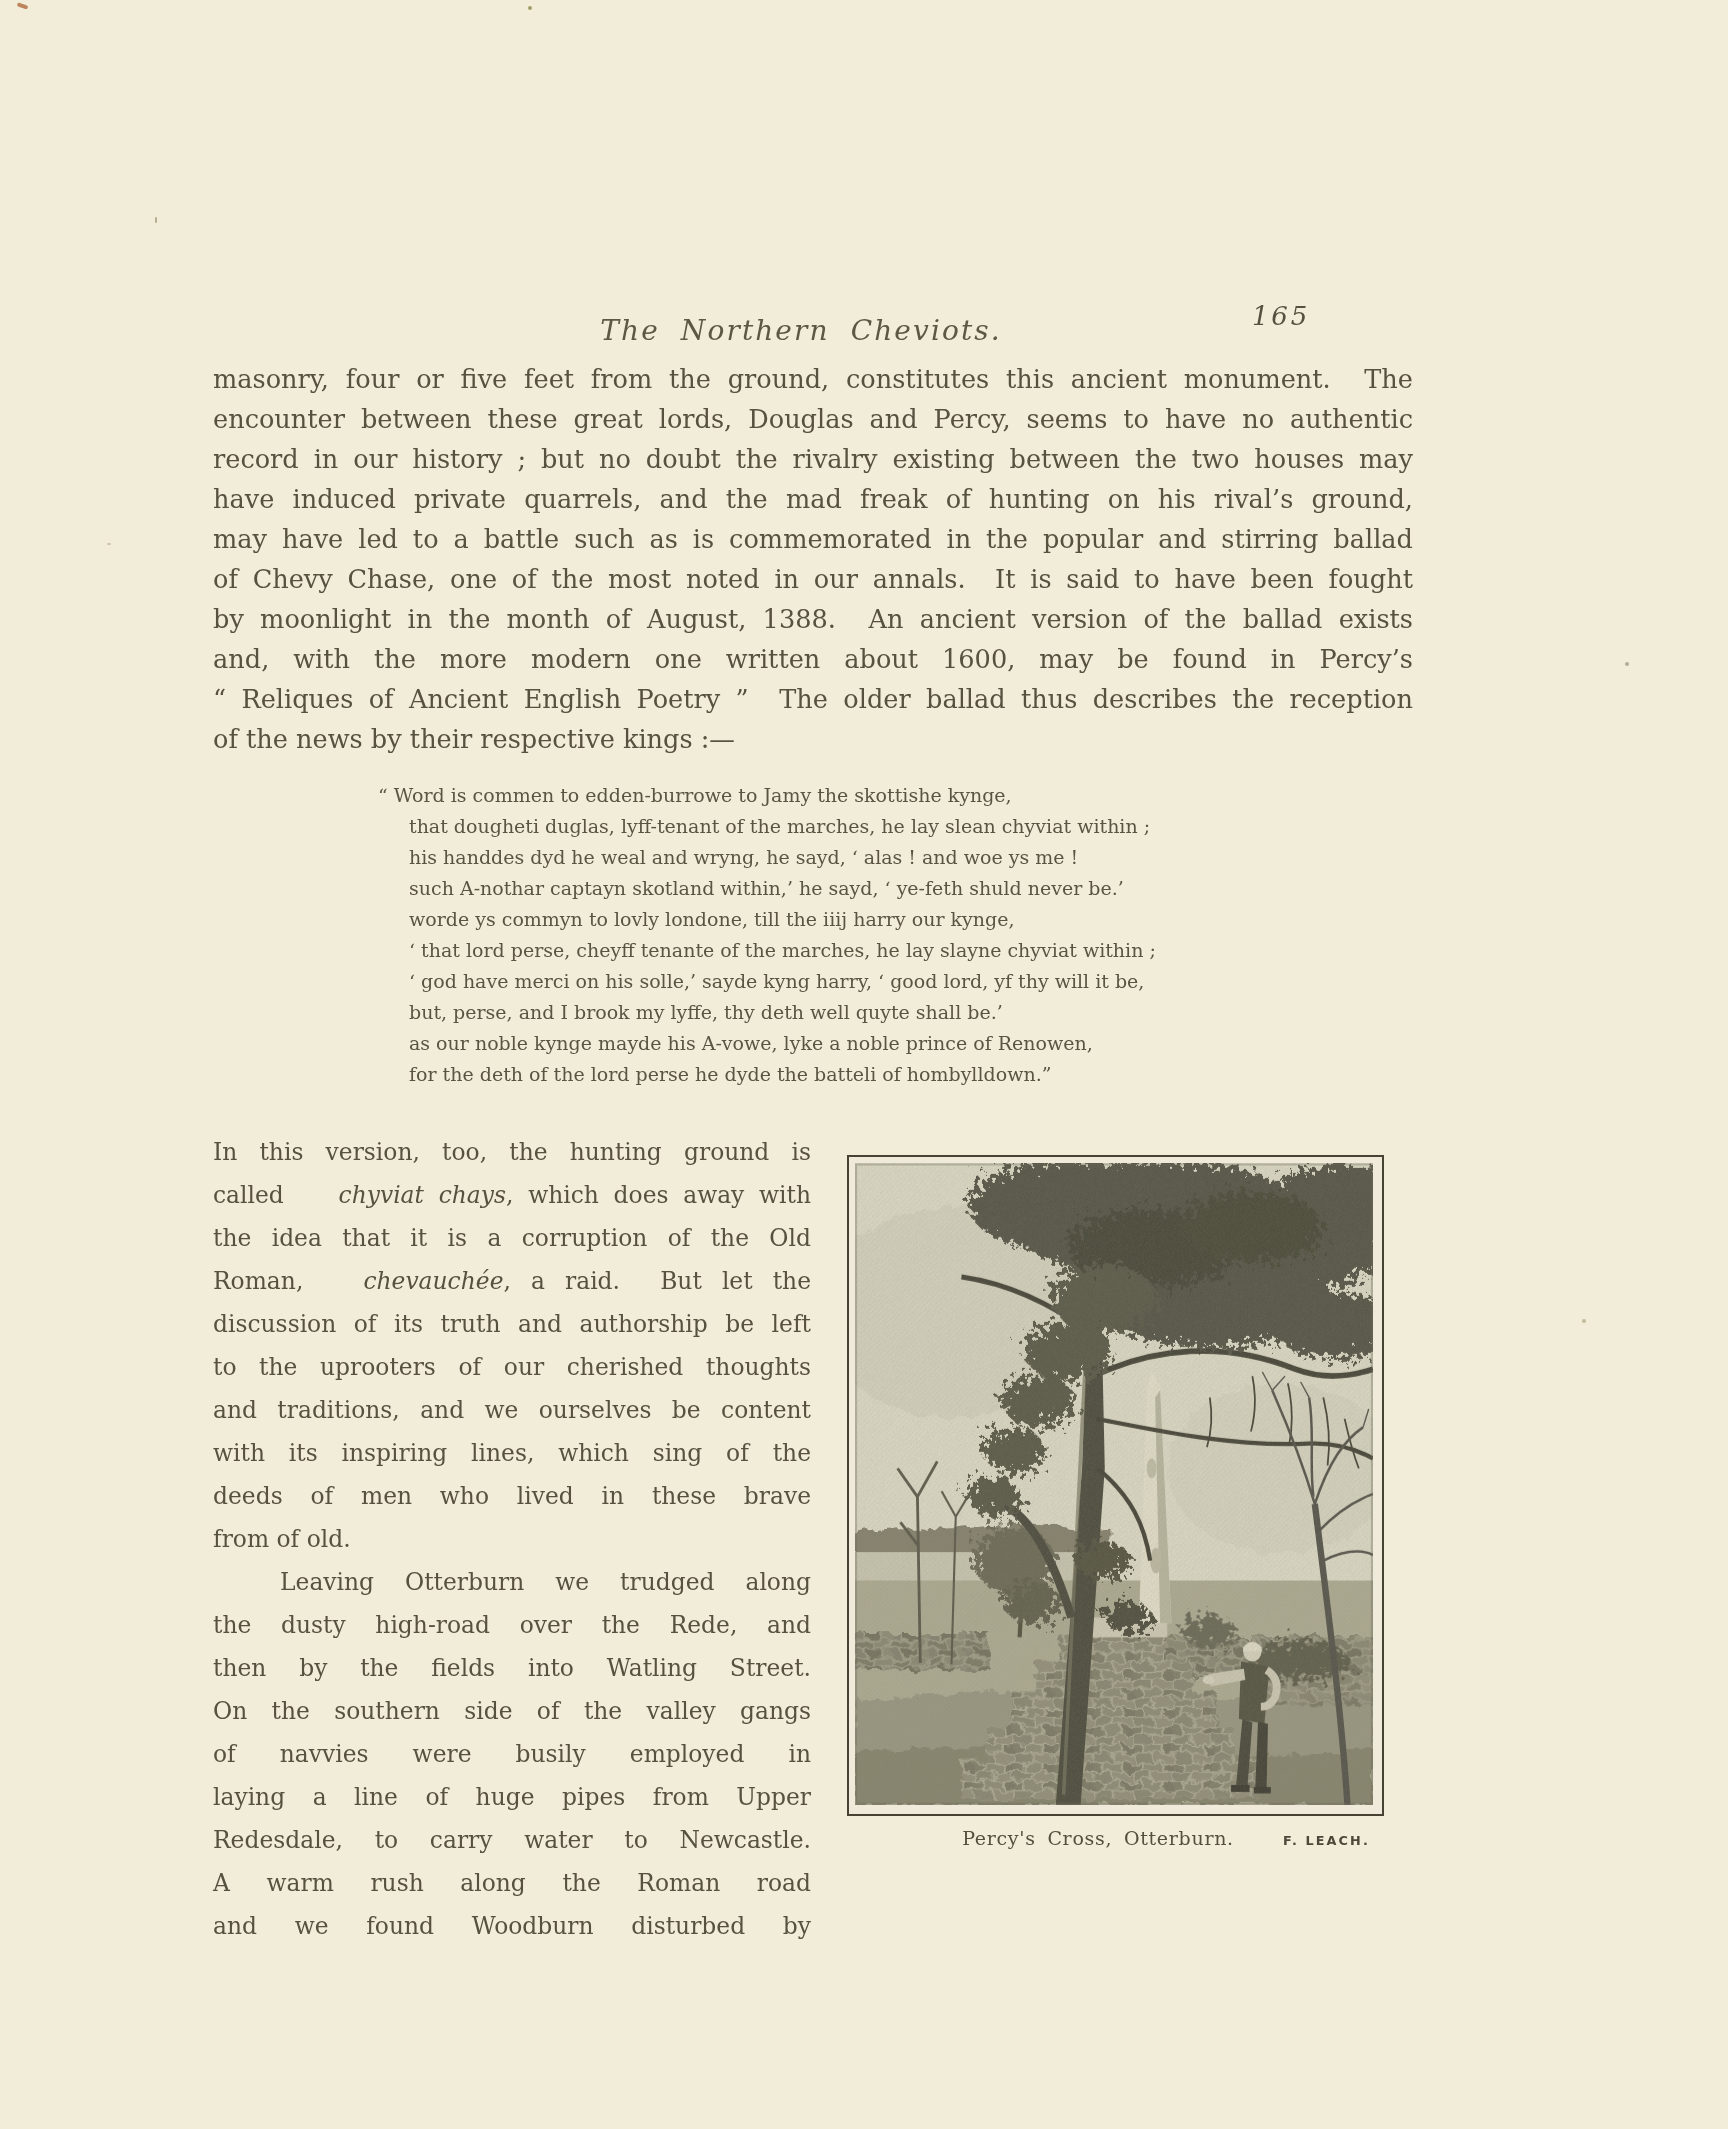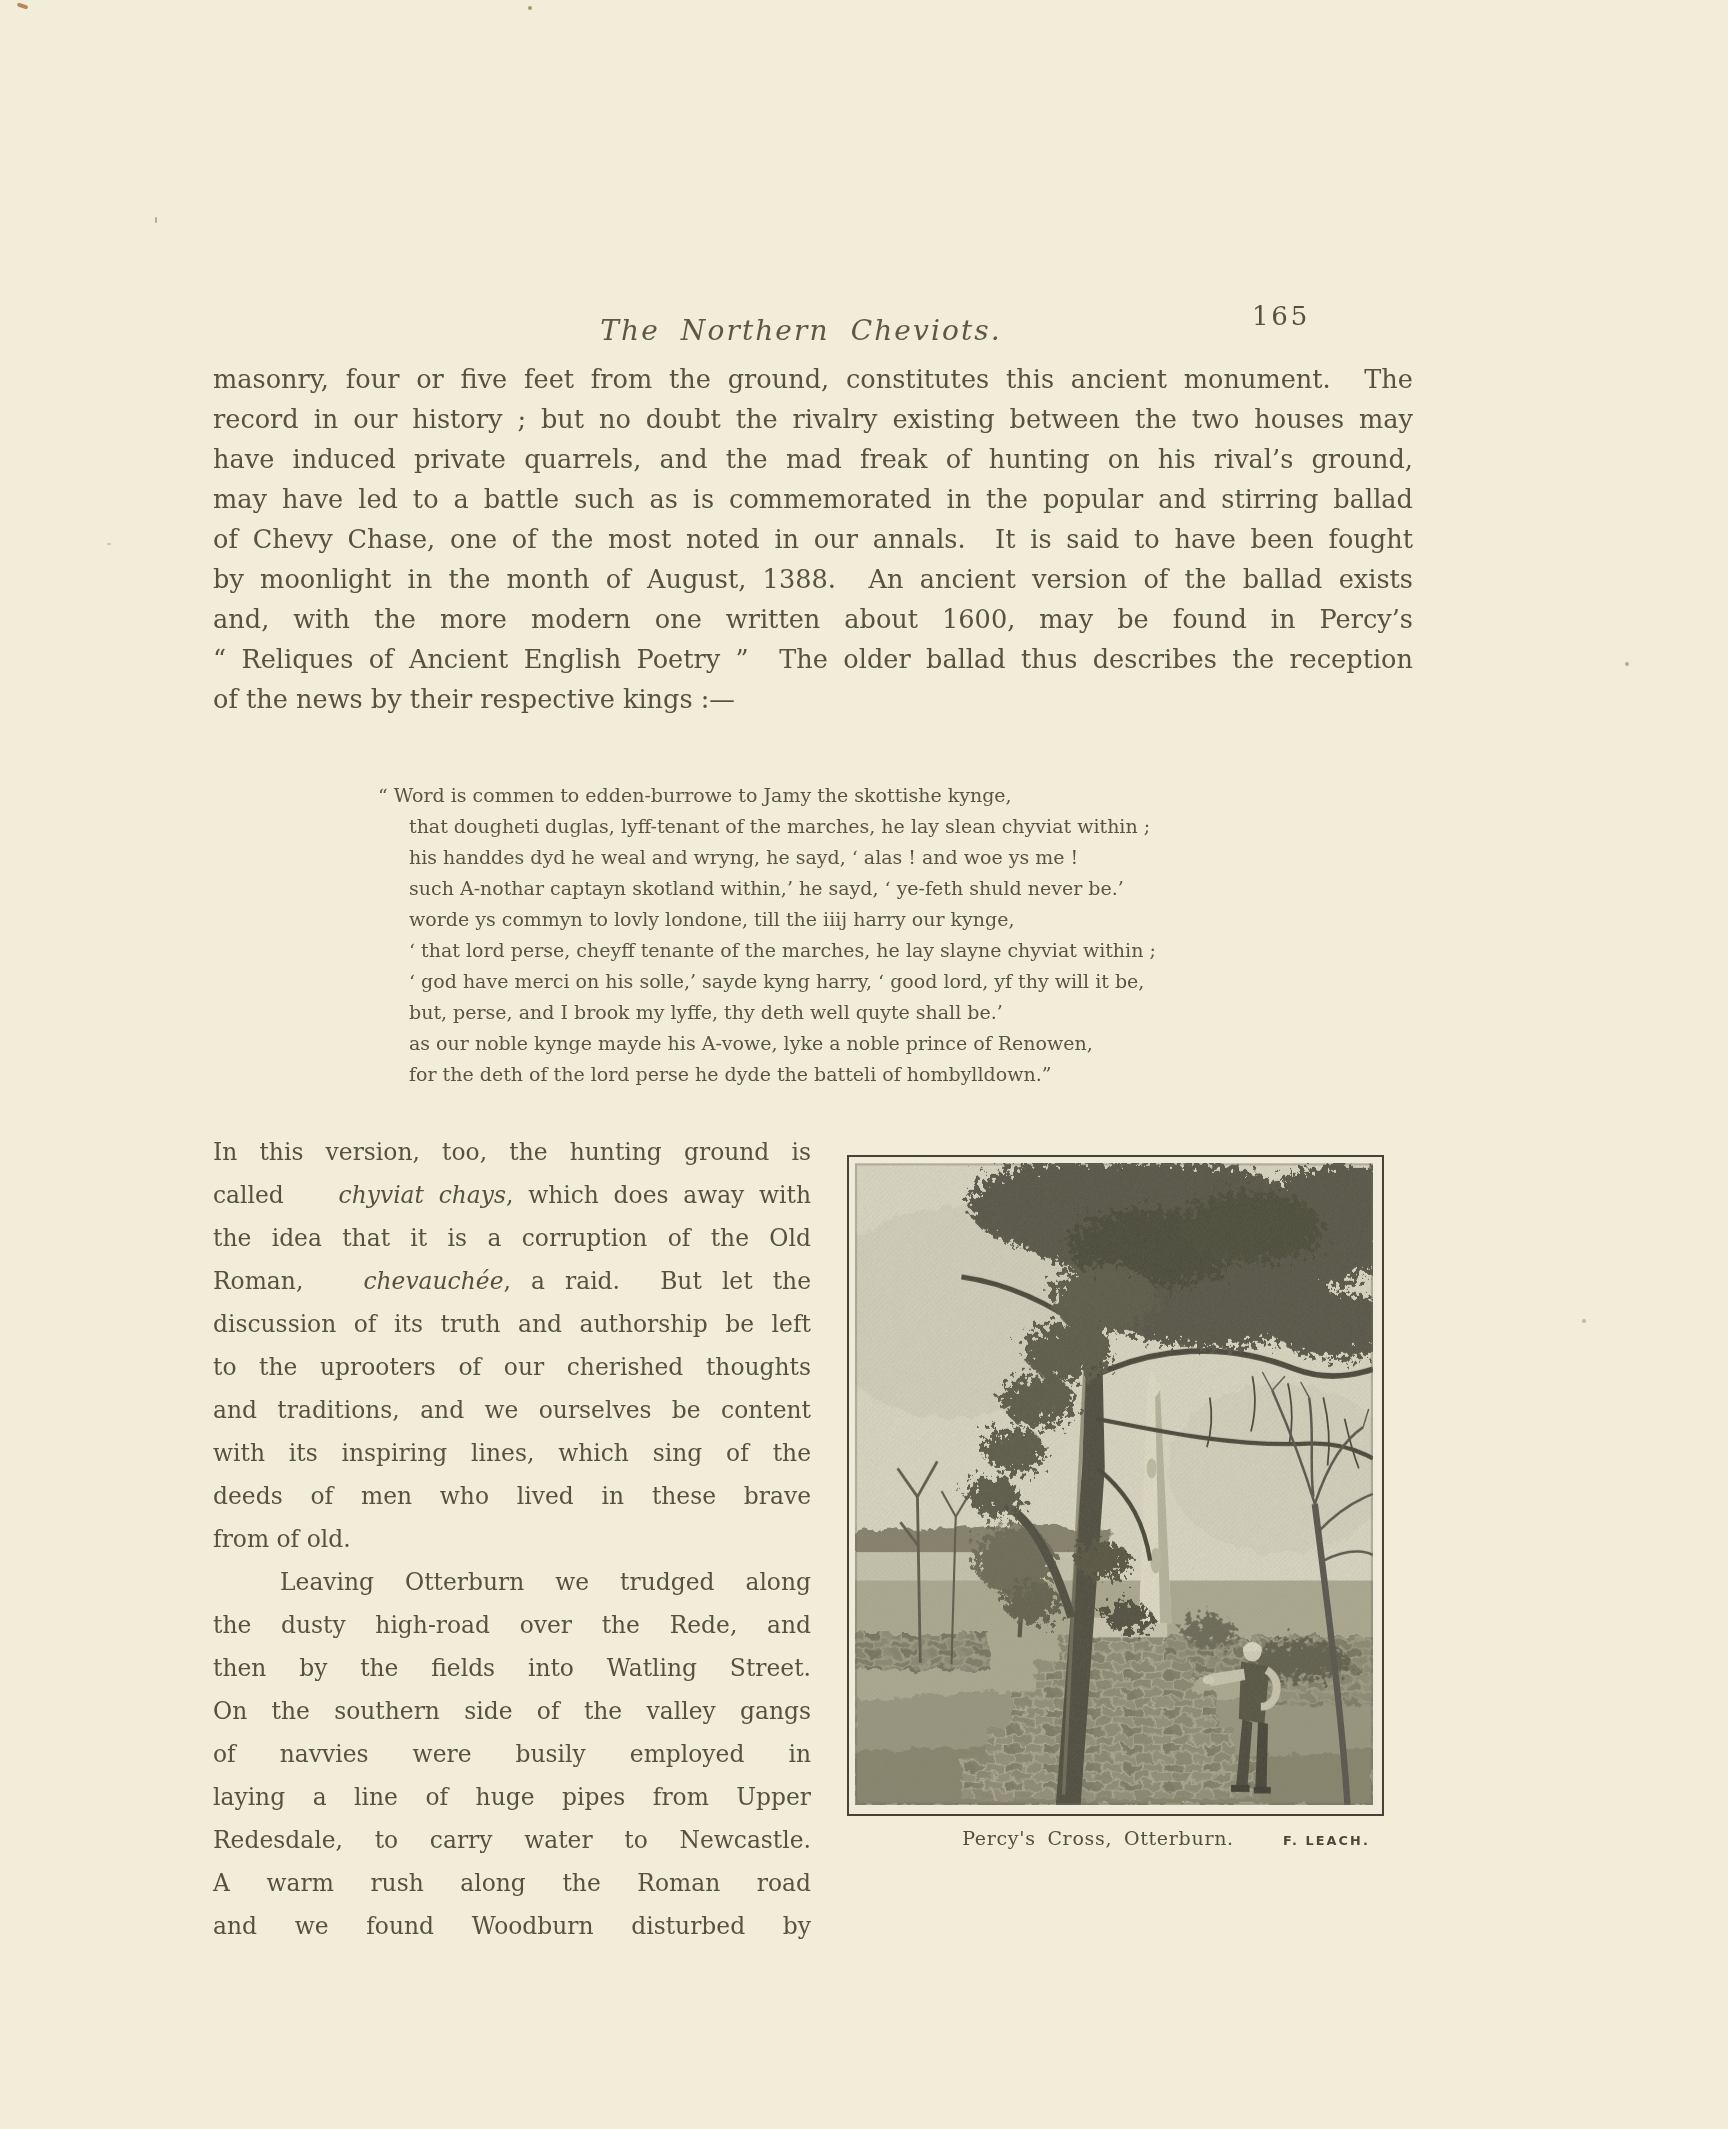--- a/index.html
+++ b/index.html
@@ -11,21 +11,21 @@
     font-family:"DejaVu Serif","Liberation Serif",serif;
   }
   
   .head-title{
     position:absolute;top:298px;left:801px;transform:translateX(-50%);
     font-style:italic;font-size:28px;letter-spacing:2.1px;word-spacing:10px;
     color:#5d5844;white-space:nowrap;margin-top:16px;
   }
   .page-number{
     position:absolute;top:301px;left:1310px;transform:translateX(-100%);
-    font-size:26px;letter-spacing:2.8px;color:#555040;
+    font-size:26px;letter-spacing:2.8px;color:#555040;font-style:italic;
   }
   
   .para1{position:absolute;left:213px;top:359px;width:1200px;font-size:25.6px;line-height:40px;}
   .line{text-align:justify;text-align-last:justify;}
   .line.nj{text-align:left;text-align-last:left;}
   .line.pind{text-indent:67px;}
   
   .ballad{position:absolute;left:378px;top:780px;width:945px;font-size:19px;line-height:31px;color:#5a5543;}
   .bline{padding-left:31px;text-align:left;}
   .bline.first{padding-left:0;}
@@ -59,20 +59,21 @@
 </head>
 <body>
 
 <div class="sheet">
 
   <span class="head-title"><span>The Northern Cheviots.</span></span>
   <span class="page-number"><span>165</span></span>
 
   <div class="para1">
       <div class="line"><span>masonry, four or five feet from the ground, constitutes this ancient monument.&nbsp; The</span></div>
+      <div class="line"><span>encounter between these great lords, Douglas and Percy, seems to have no authentic</span></div>
       <div class="line"><span>record in our history ; but no doubt the rivalry existing between the two houses may</span></div>
       <div class="line"><span>have induced private quarrels, and the mad freak of hunting on his rival’s ground,</span></div>
       <div class="line"><span>may have led to a battle such as is commemorated in the popular and stirring ballad</span></div>
       <div class="line"><span>of Chevy Chase, one of the most noted in our annals.&nbsp; It is said to have been fought</span></div>
       <div class="line"><span>by moonlight in the month of August, 1388.&nbsp; An ancient version of the ballad exists</span></div>
       <div class="line"><span>and, with the more modern one written about 1600, may be found in Percy’s</span></div>
       <div class="line"><span>“ Reliques of Ancient English Poetry ”&nbsp; The older ballad thus describes the reception</span></div>
       <div class="line nj"><span>of the news by their respective kings :—</span></div>
     </div>
 

